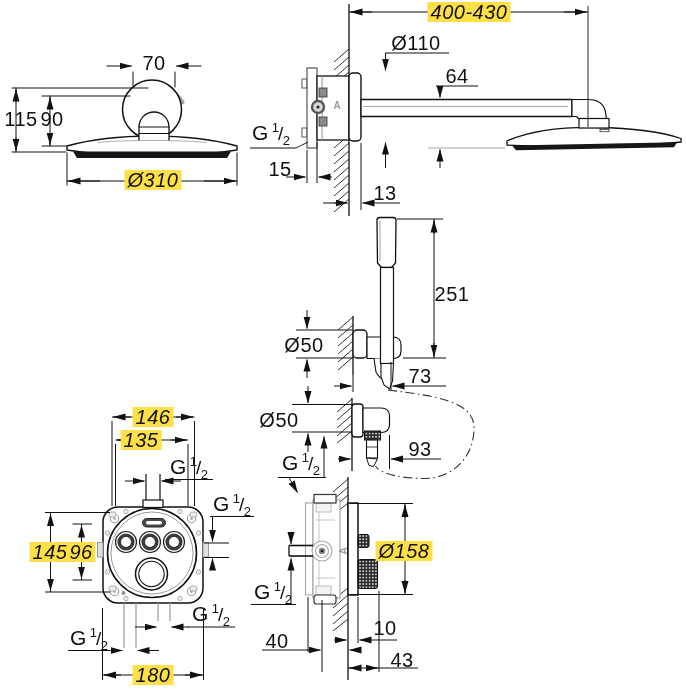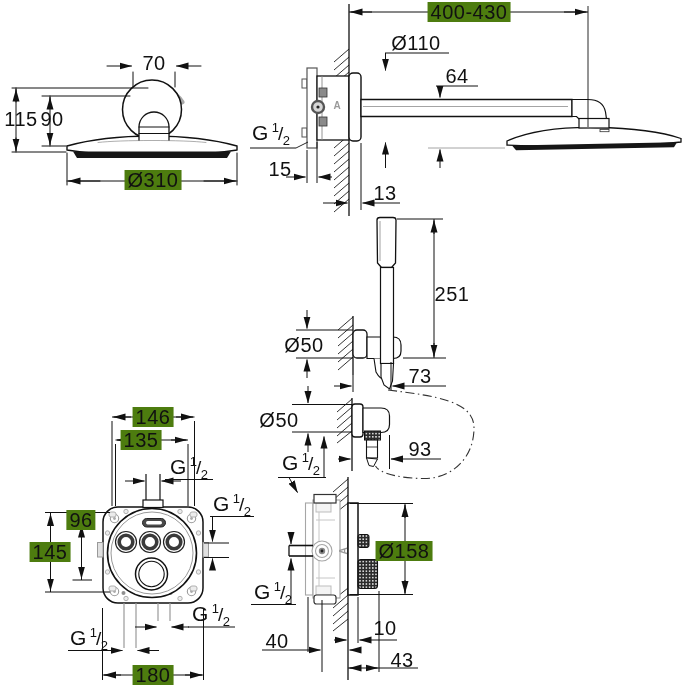--- a/index.html
+++ b/index.html
@@ -1,21 +1,21 @@
 <!DOCTYPE html>
 <html><head>
 <meta charset="utf-8">
 <style>
   html,body{margin:0;padding:0;background:#fff;}
   #stage{position:relative;width:686px;height:690px;background:#fff;overflow:hidden;
          font-family:"Liberation Sans",sans-serif;}
   #stage svg{position:absolute;left:0;top:0;}
   .dim{position:absolute;transform:translate(-50%,-50%);font-size:20px;color:#111;
        white-space:nowrap;line-height:1;letter-spacing:0.5px;}
-  .dim.bg{background:#4d7c0f;padding:0 3px;}
+  .dim.bg{background:#fde047;padding:0 3px;font-style:italic;}
   .gl{font-size:21px;}
   .gl sup,.gl sub{font-size:13px;letter-spacing:0;}
   .gl sup{margin-left:3px;}
   .gl .sl{font-size:19px;margin:0 -1px;}
   .mark{position:absolute;transform:translate(-50%,-50%);font-weight:bold;font-size:10px;
         color:#9a9a9a;line-height:1;}
   .mark.rot{transform:translate(-50%,-50%) rotate(-90deg);}
 </style>
 </head>
 <body>
@@ -366,21 +366,21 @@
 <div class="dim" style="left:452px;top:294px">251</div>
 <div class="dim" style="left:304px;top:345px">Ø50</div>
 <div class="dim" style="left:420px;top:376px">73</div>
 
 <div class="dim" style="left:279px;top:420px">Ø50</div>
 <div class="dim" style="left:420px;top:449px">93</div>
 
 <div class="dim bg" style="left:153px;top:417px">146</div>
 <div class="dim bg" style="left:141px;top:440px">135</div>
 <div class="dim bg" style="left:50px;top:552px">145</div>
-<div class="dim bg" style="left:81px;top:520px">96</div>
+<div class="dim bg" style="left:81px;top:552px">96</div>
 <div class="dim bg" style="left:153px;top:675px">180</div>
 
 <div class="dim bg" style="left:404px;top:551px">Ø158</div>
 <div class="dim" style="left:277px;top:641px">40</div>
 <div class="dim" style="left:385px;top:628px">10</div>
 <div class="dim" style="left:402px;top:660px">43</div>
 
 <div class="dim gl" style="left:271px;top:134px"><span>G</span><sup>1</sup><span class="sl">/</span><sub>2</sub></div>
 <div class="dim gl" style="left:301px;top:464px"><span>G</span><sup>1</sup><span class="sl">/</span><sub>2</sub></div>
 <div class="dim gl" style="left:189px;top:468px"><span>G</span><sup>1</sup><span class="sl">/</span><sub>2</sub></div>

